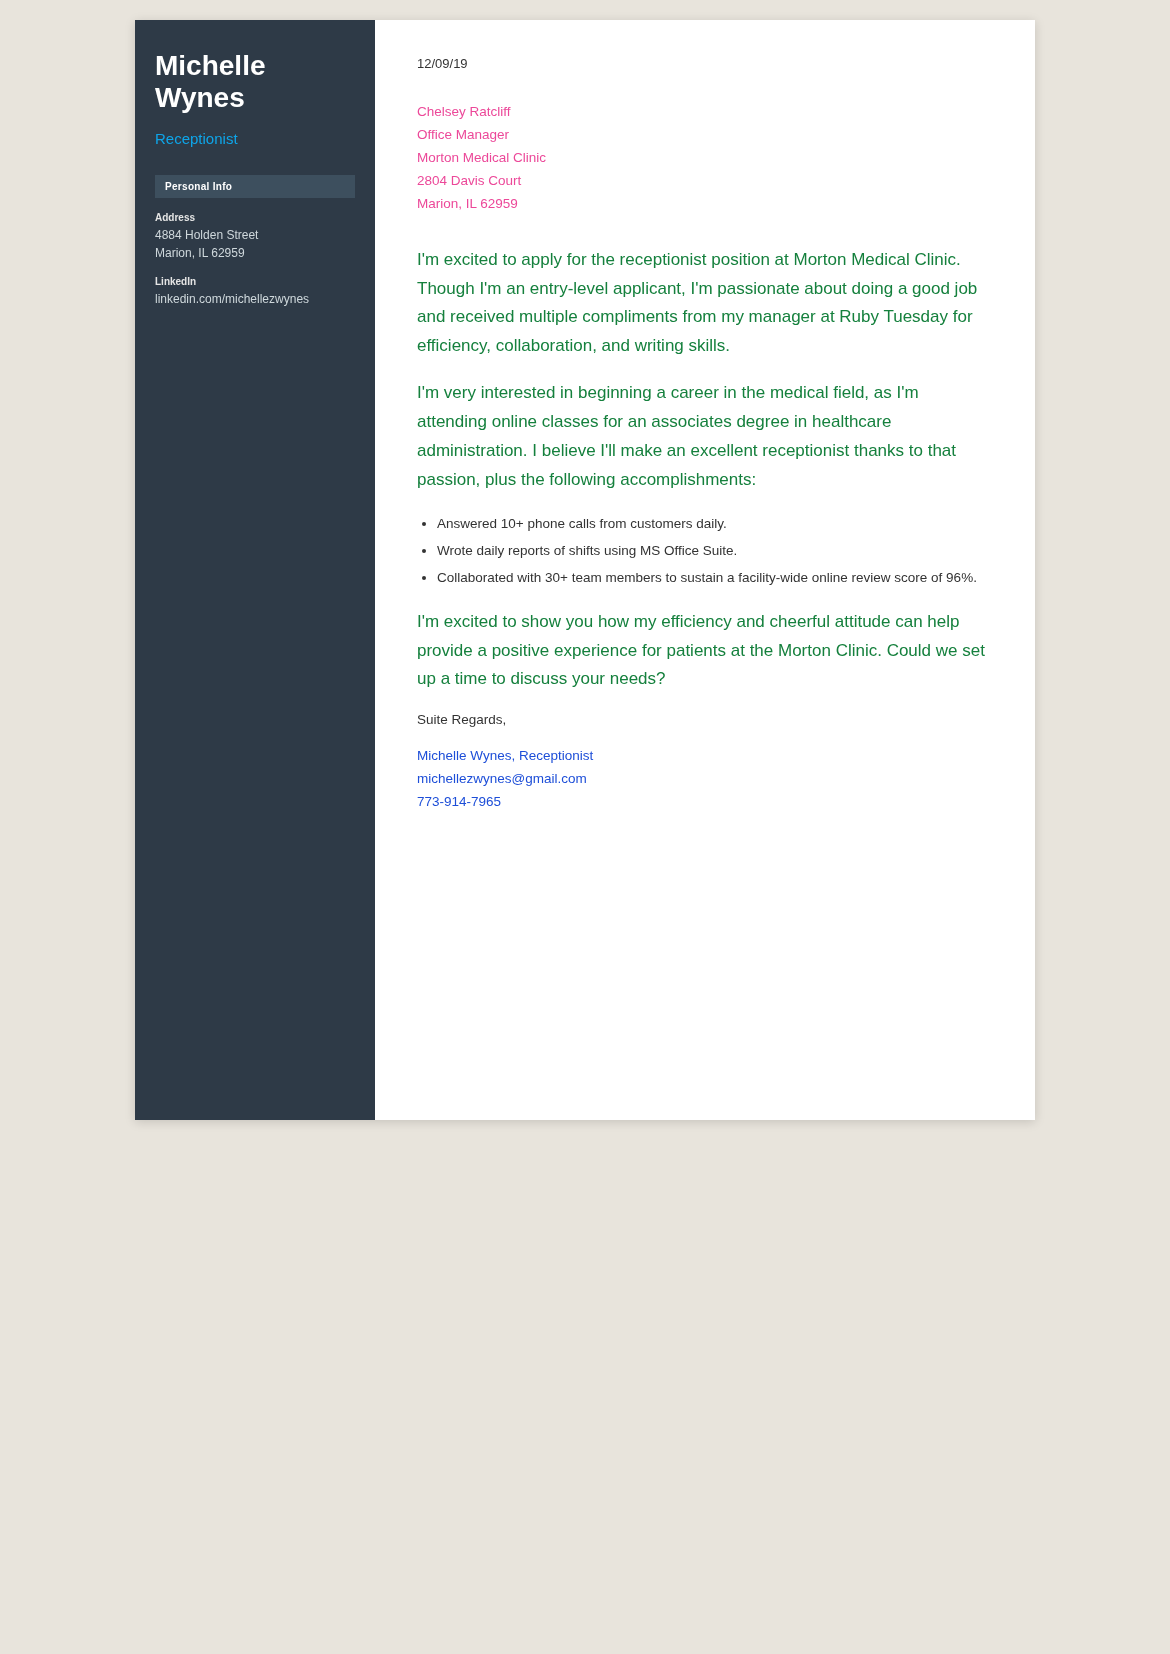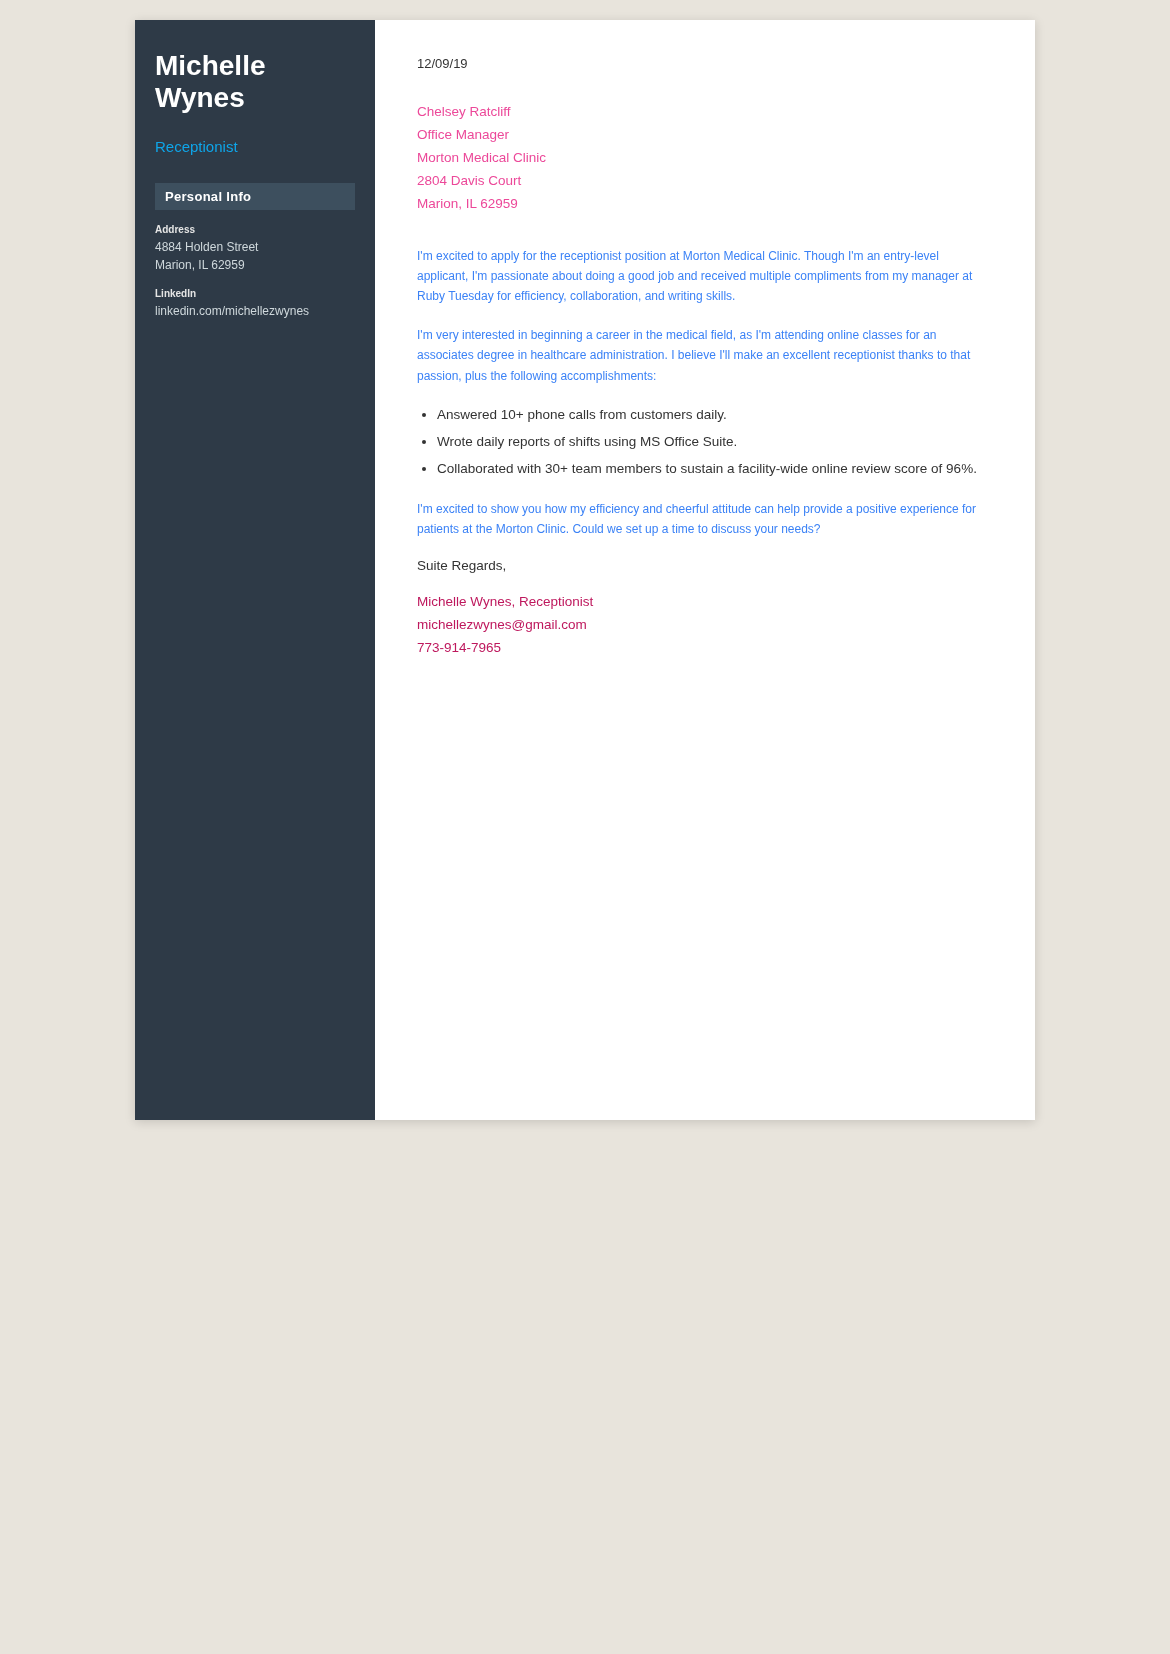--- a/index.html
+++ b/index.html
@@ -32,35 +32,35 @@
       background-color: #2e3a47;
       color: white;
       padding: 30px 20px 40px 20px;
       min-height: 1100px;
     }
 
     .sidebar-name {
       font-size: 28px;
       font-weight: 900;
       line-height: 1.15;
-      margin-bottom: 24px;
+      margin-bottom: 16px;
       color: #ffffff;
     }
 
     .sidebar-title {
       font-size: 15px;
       font-weight: 400;
       color: #0ea5e9;
       margin-bottom: 28px;
     }
 
     .sidebar-section-header {
       background-color: #3d4f5e;
       color: #ffffff;
-      font-size: 13px;
+      font-size: 10px;
       font-weight: 700;
       padding: 6px 10px;
       margin-bottom: 14px;
       text-transform: none;
       letter-spacing: 0.3px;
     }
 
     .sidebar-field-label {
       font-size: 10px;
       font-weight: 700;
@@ -98,22 +98,22 @@
       line-height: 1.7;
     }
 
     .salutation {
       font-size: 13.5px;
       color: #333;
       margin-bottom: 18px;
     }
 
     .body-paragraph {
-      font-size: 12px;
-      color: #3b82f6;
+      font-size: 17px;
+      color: #15803d;
       line-height: 1.7;
       margin-bottom: 18px;
     }
 
     .bullet-list {
       margin: 0 0 18px 0;
       padding-left: 20px;
       list-style: disc;
     }
 
@@ -125,21 +125,21 @@
     }
 
     .closing {
       font-size: 13.5px;
       color: #333;
       margin-bottom: 18px;
     }
 
     .signature-block p {
       font-size: 13.5px;
-      color: #be185d;
+      color: #1d4ed8;
       line-height: 1.7;
     }
   </style>
 </head>
 <body>
 
 <div class="document-wrapper">
 
   <div class="sidebar">
     <div class="sidebar-name">

